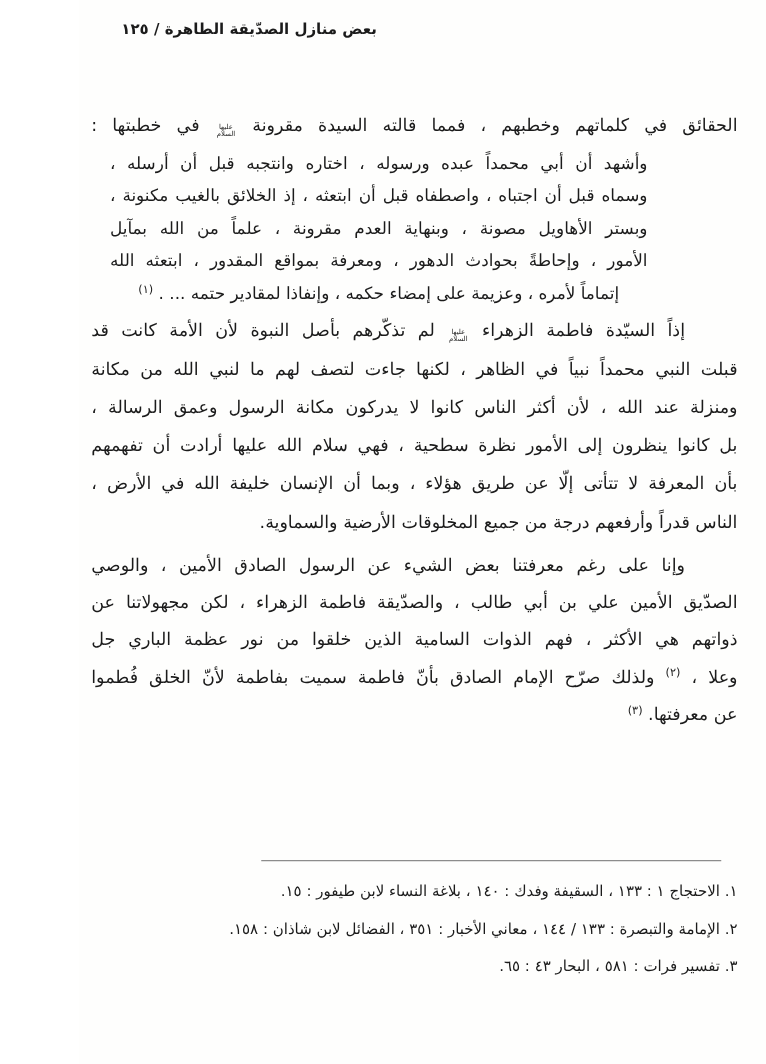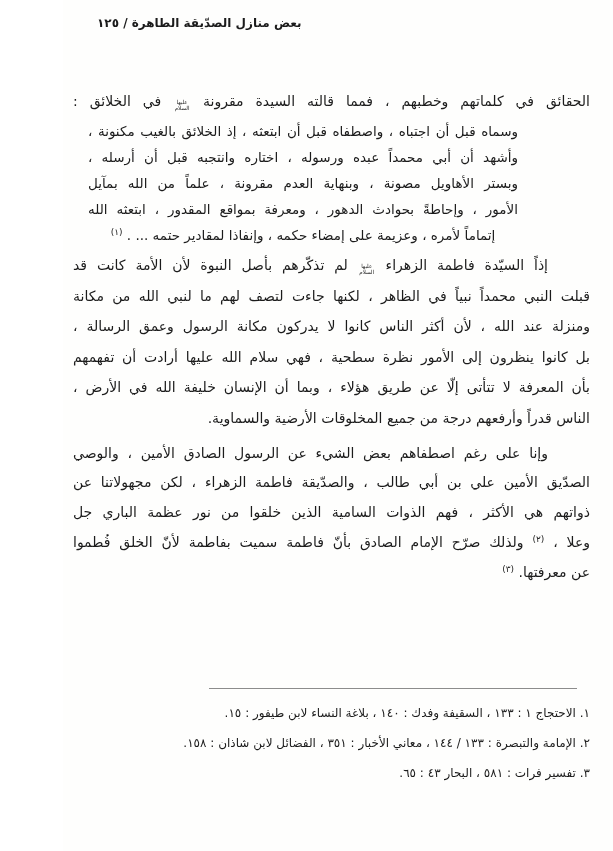--- a/index.html
+++ b/index.html
@@ -98,26 +98,26 @@
 
 <div class="page">
 
   <div class="header">بعض منازل الصدّيقة الطاهرة / ١٢٥</div>
 
   <div class="content">
 
     <div class="jline intro">
       <span>الحقائق في كلماتهم وخطبهم ، فمما قالته السيدة مقرونة</span>
       <span class="honorific">عليها السلام</span>
-      <span>في الخلائق :</span>
+      <span>في خطبتها :</span>
     </div>
 
     <div class="quote">
+      <div class="jline">وأشهد أن أبي محمداً عبده ورسوله ، اختاره وانتجبه قبل أن أرسله ،</div>
       <div class="jline">وسماه قبل أن اجتباه ، واصطفاه قبل أن ابتعثه ، إذ الخلائق بالغيب مكنونة ،</div>
-      <div class="jline">وأشهد أن أبي محمداً عبده ورسوله ، اختاره وانتجبه قبل أن أرسله ،</div>
       <div class="jline">وبستر الأهاويل مصونة ، وبنهاية العدم مقرونة ، علماً من الله بمآيل</div>
       <div class="jline">الأمور ، وإحاطةً بحوادث الدهور ، ومعرفة بمواقع المقدور ، ابتعثه الله</div>
       <div class="qlast">
         <span>إتماماً لأمره ، وعزيمة على إمضاء حكمه ، وإنفاذا لمقادير حتمه ... .</span>
         <sup class="fnref">(١)</sup>
       </div>
     </div>
 
     <div class="para para2">
       <div class="jline indent">
@@ -126,21 +126,21 @@
         <span>لم تذكّرهم بأصل النبوة لأن الأمة كانت قد</span>
       </div>
       <div class="jline">قبلت النبي محمداً نبياً في الظاهر ، لكنها جاءت لتصف لهم ما لنبي الله من مكانة</div>
       <div class="jline">ومنزلة عند الله ، لأن أكثر الناس كانوا لا يدركون مكانة الرسول وعمق الرسالة ،</div>
       <div class="jline">بل كانوا ينظرون إلى الأمور نظرة سطحية ، فهي سلام الله عليها أرادت أن تفهمهم</div>
       <div class="jline">بأن المعرفة لا تتأتى إلّا عن طريق هؤلاء ، وبما أن الإنسان خليفة الله في الأرض ،</div>
       <div class="lastline">الناس قدراً وأرفعهم درجة من جميع المخلوقات الأرضية والسماوية.</div>
     </div>
 
     <div class="para para3">
-      <div class="jline indent">وإنا على رغم اصطفاهم بعض الشيء عن الرسول الصادق الأمين ، والوصي</div>
+      <div class="jline indent">وإنا على رغم معرفتنا بعض الشيء عن الرسول الصادق الأمين ، والوصي</div>
       <div class="jline">الصدّيق الأمين علي بن أبي طالب ، والصدّيقة فاطمة الزهراء ، لكن مجهولاتنا عن</div>
       <div class="jline">ذواتهم هي الأكثر ، فهم الذوات السامية الذين خلقوا من نور عظمة الباري جل</div>
       <div class="jline">
         <span>وعلا ،</span>
         <sup class="fnref">(٢)</sup>
         <span>ولذلك صرّح الإمام الصادق بأنّ فاطمة سميت بفاطمة لأنّ الخلق فُطموا</span>
       </div>
       <div class="lastline">
         <span>عن معرفتها.</span>
         <sup class="fnref">(٣)</sup>

